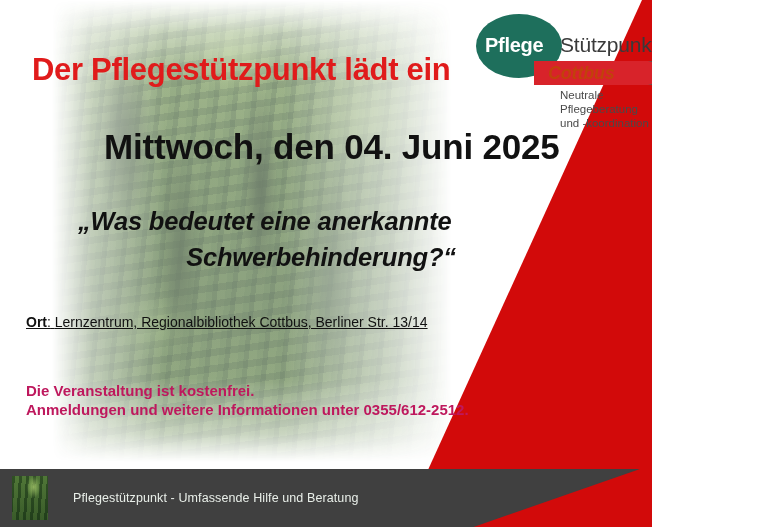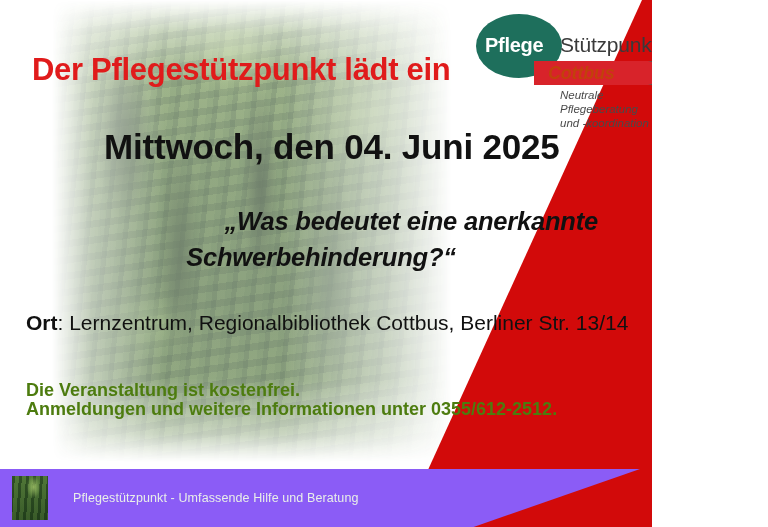--- a/index.html
+++ b/index.html
@@ -64,21 +64,21 @@
     clip-path: polygon(100% 0%, 100% 100%, 0% 100%, 96% 0%);
   }
 
   
   #footer-bar {
     position: absolute;
     left: 0;
     bottom: 0;
     width: 640px;
     height: 58px;
-    background: #8b5cf6;
+    background: #404040;
     clip-path: polygon(0 0, 100% 0, 74% 100%, 0 100%);
     display: flex;
     align-items: center;
   }
   #footer-thumb {
     width: 36px;
     height: 44px;
     margin-left: 12px;
     flex: 0 0 auto;
     background:
@@ -162,21 +162,20 @@
     font-style: italic;
     font-weight: bold;
     font-size: 18px;
     letter-spacing: -.2px;
   }
   #logo-tagline {
     position: absolute;
     left: 84px;
     top: 82px;
     color: #4a4a4a;
-    font-style: italic;
     font-size: 11.5px;
     line-height: 14px;
     white-space: pre-line;
   }
 
   
   #headline {
     position: absolute;
     left: 32px;
     top: 52px;
@@ -202,42 +201,43 @@
     left: 78px;
     top: 203px;
     width: 520px;
     color: #111111;
     font-weight: bold;
     font-style: italic;
     font-size: 25.5px;
     line-height: 36px;
     letter-spacing: -.2px;
   }
-  #topic .l1 { display: block; text-align: right; }
+  #topic .l1 { display: block; text-align: left; }
   #topic .l2 { display: block; text-align: center; padding-right: 34px; }
 
   #details {
     position: absolute;
     left: 26px;
     top: 309px;
-    font-size: 21px;
+    font-size: 14px;
     line-height: 27px;
     color: #111111;
     white-space: nowrap;
+    text-decoration: underline;
   }
   #details .k { font-weight: bold; }
 
   #notes {
     position: absolute;
     left: 26px;
     top: 381px;
-    font-size: 18px;
+    font-size: 15px;
     font-weight: bold;
     line-height: 19px;
-    color: #4d7c0f;
+    color: #be185d;
     white-space: pre-line;
   }
 </style>
 </head>
 <body>
 
 <div id="slide">
 
   <div id="photo-bg">
     <div class="forest"></div>

